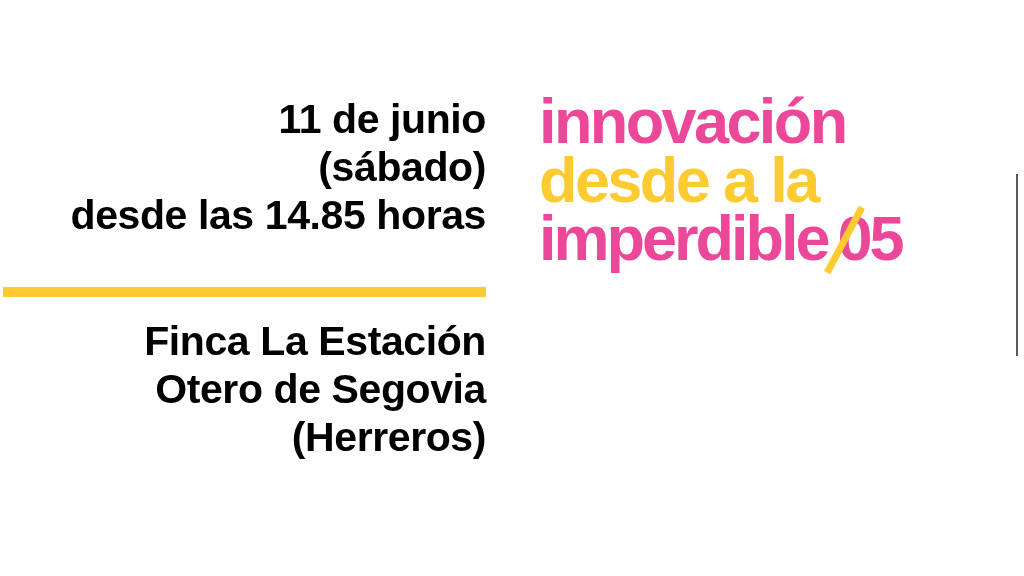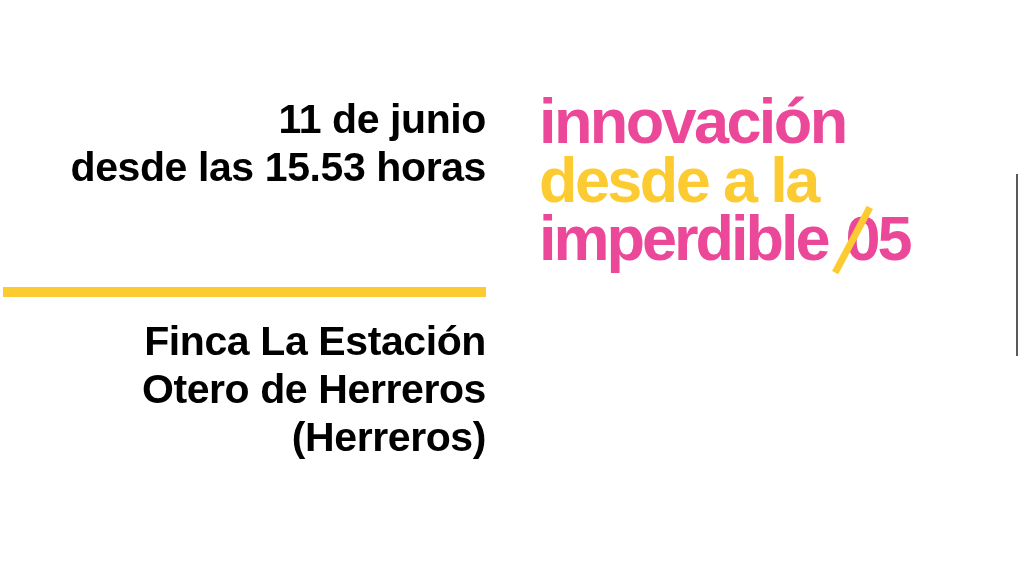--- a/index.html
+++ b/index.html
@@ -97,21 +97,21 @@
 
   .logo-line.l1 { font-size: 63px; }
   .logo-line.l2 { font-size: 63px; }
   .logo-line.l3 { font-size: 63px; letter-spacing: -3.1px; }
   .logo-line.l4 { font-size: 63px; letter-spacing: -3.0px; }
 
   
   .edition {
     position: relative;
     display: inline-block;
-    margin-left: 18px;
+    margin-left: 10px;
     text-align: center;
   }
   .edition .slash {
     position: absolute;
     left: 3px;
     top: -6px;
     width: 7px;
     height: 74px;
     background: #FCCB32;
     transform: rotate(28deg);
@@ -131,28 +131,29 @@
 </style>
 </head>
 <body>
 
 <div class="poster">
 
   <section class="event-panel">
 
     <div class="event-when">
       <span class="line">11 de junio</span>
-      <span class="line">desde las 15.53 horas</span>
+      <span class="line">(sábado)</span>
+      <span class="line">desde las 14.85 horas</span>
     </div>
 
     <div class="rule"></div>
 
     <div class="event-where">
       <span class="line">Finca La Estación</span>
-      <span class="line">Otero de Herreros</span>
+      <span class="line">Otero de Segovia</span>
       <span class="line">(Herreros)</span>
     </div>
 
   </section>
 
   <section class="logo">
     <span class="logo-line dark l1">innovación</span>
     <span class="logo-line accent l2">desde a la</span>
     <span class="logo-line dark l4"><span>imperdible</span><span class="edition"><span class="slash"></span><span>05</span></span></span>
   </section>

